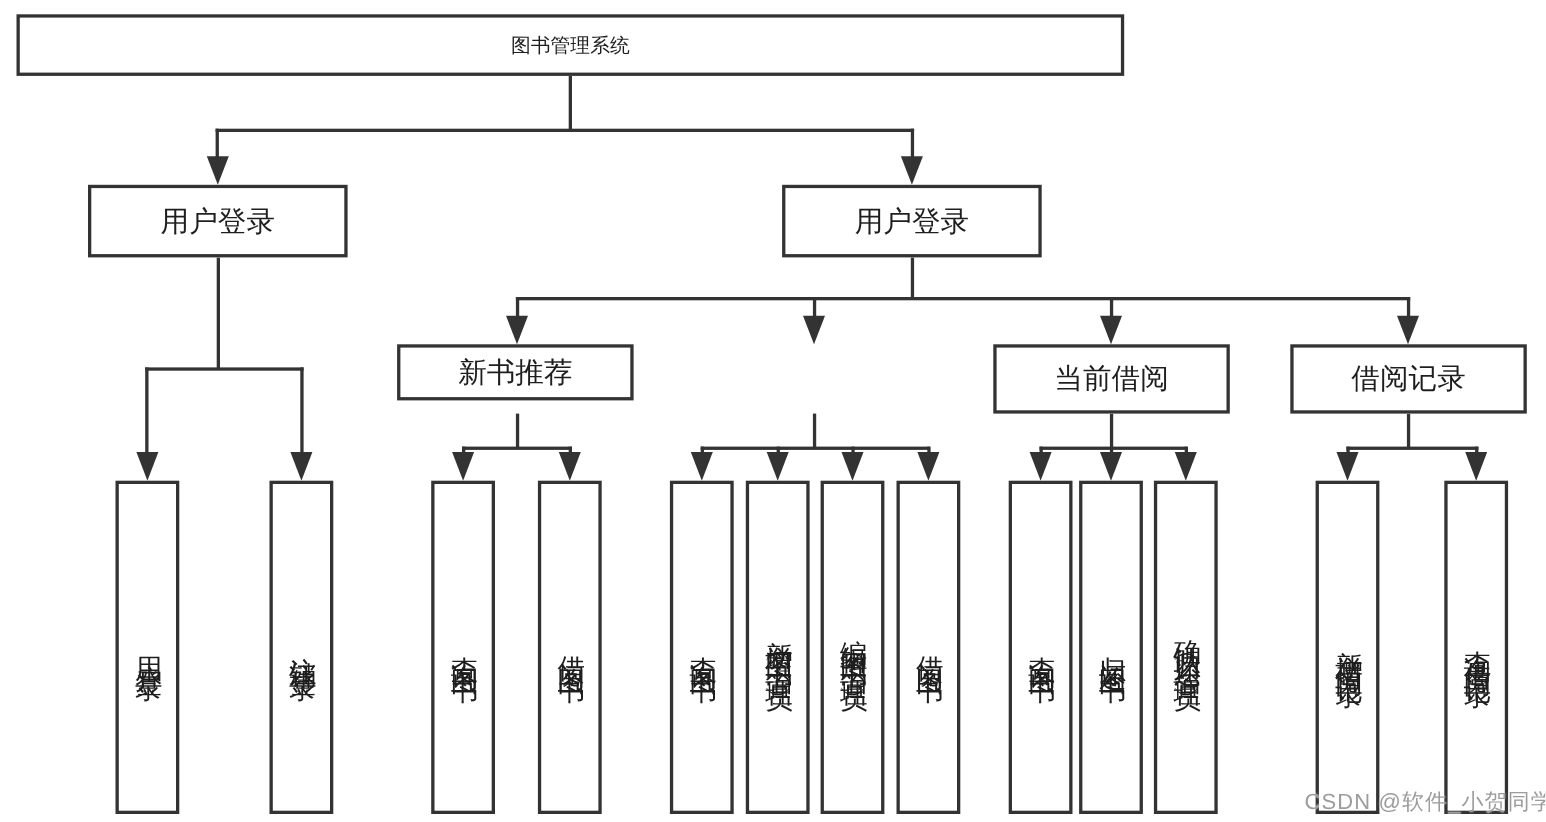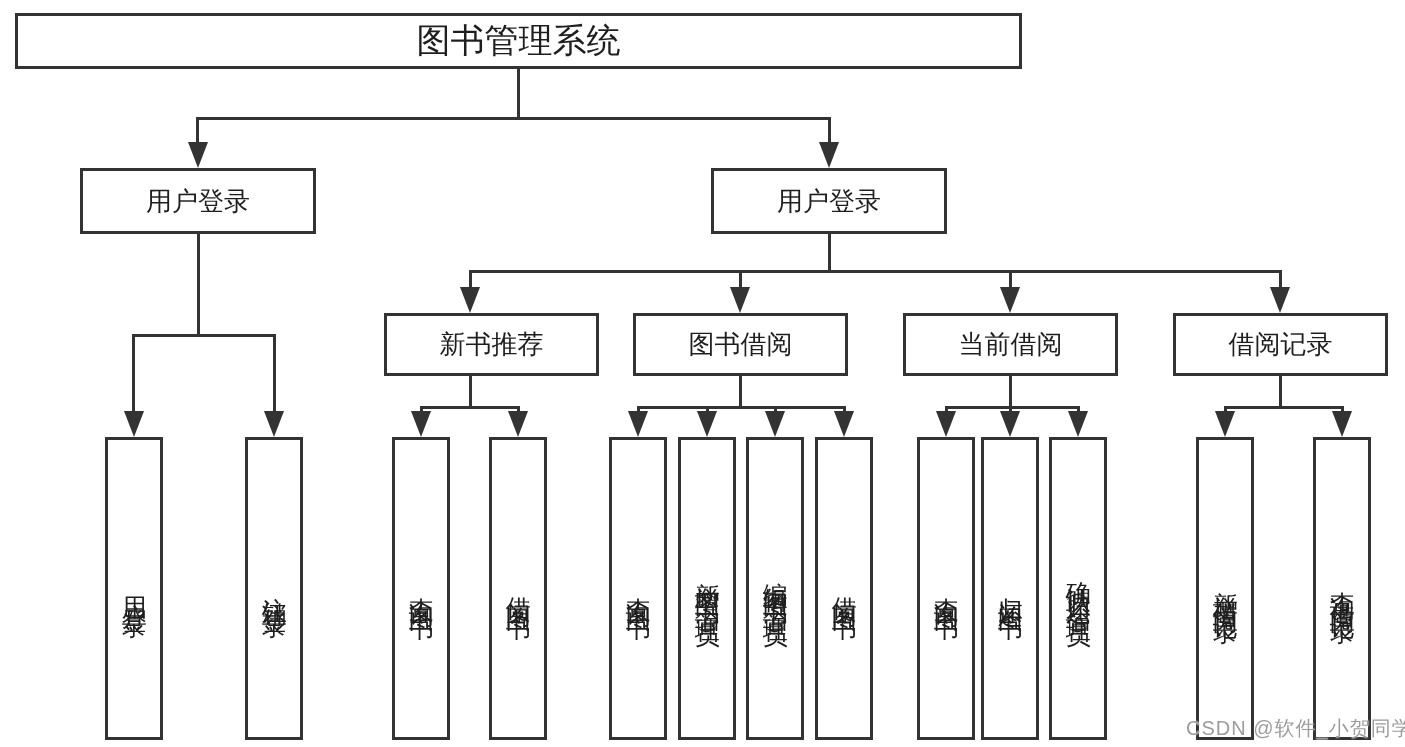--- a/index.html
+++ b/index.html
@@ -15,21 +15,21 @@
     position: absolute;
     box-sizing: border-box;
     background: #ffffff;
     border: 3px solid #333333;
     display: flex;
     align-items: center;
     justify-content: center;
     color: #1e1e1e;
     z-index: 2;
   }
-  .box.root  { border-width: 3px; font-size: 34px; }
+  .box.root  { border-width: 3px; font-size: 18px; }
   .box.node  { font-size: 26px; }
   .box.leaf  { font-size: 25px; }
   .vtext {
     writing-mode: vertical-rl;
     text-orientation: mixed;
     letter-spacing: 6px;
     line-height: 1.1;
     white-space: nowrap;
   }
   .line {
@@ -60,22 +60,21 @@
 </head>
 <body>
 
 <div class="stage">
 
   <div class="box root" style="left:15px; top:13px; width:1007px; height:56px;">图书管理系统</div>
 
   <div class="box node" style="left:80px; top:168px; width:236px; height:66px;">用户登录</div>
   <div class="box node" style="left:711px; top:168px; width:236px; height:66px;">用户登录</div>
 
-  <div class="box node" style="left:384px; top:313px; width:215px; height:63px;">新书推荐</div>
-  <div class="box node" style="left:633px; top:313px; width:215px; height:63px;">图书借阅</div>
+  <div class="box node" style="left:361px; top:313px; width:215px; height:51px;">新书推荐</div>
   <div class="box node" style="left:1173px; top:313px; width:215px; height:63px;">借阅记录</div>
   <div class="box node" style="left:903px; top:313px; width:215px; height:63px;">当前借阅</div>
 
   <div class="box leaf" style="left:105px; top:437px; width:58px; height:303px;">
     <span class="vtext">用户登录</span>
   </div>
   <div class="box leaf" style="left:245px; top:437px; width:58px; height:303px;">
     <span class="vtext">注销登录</span>
   </div>
 

